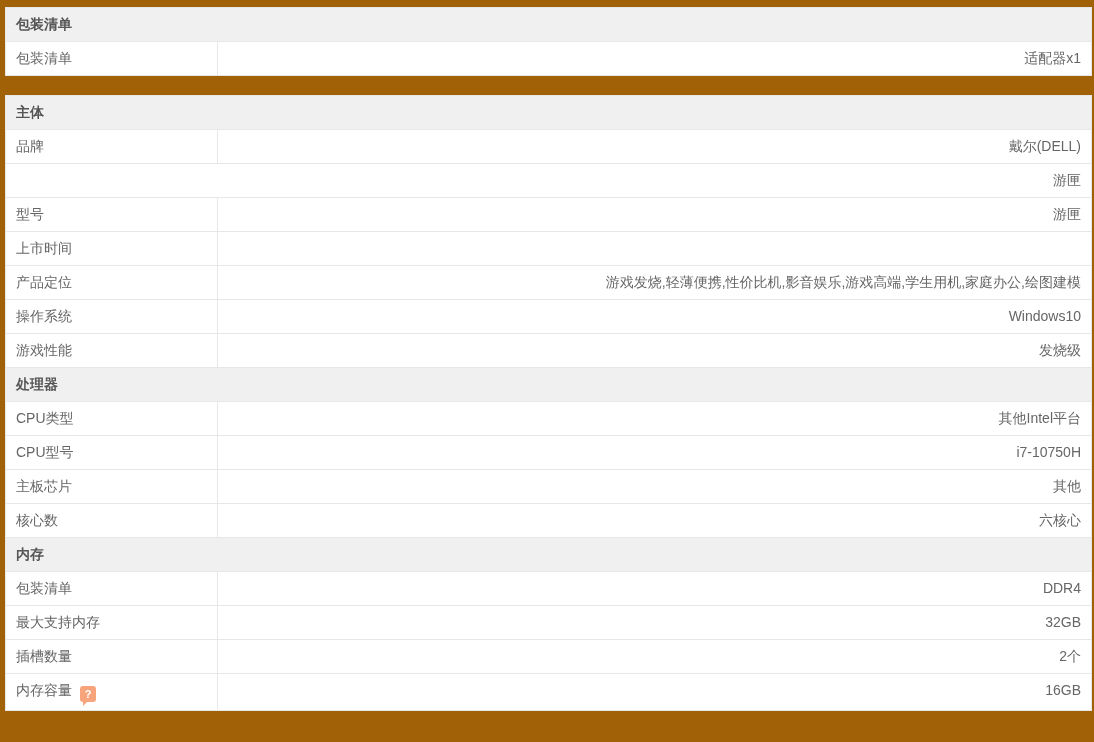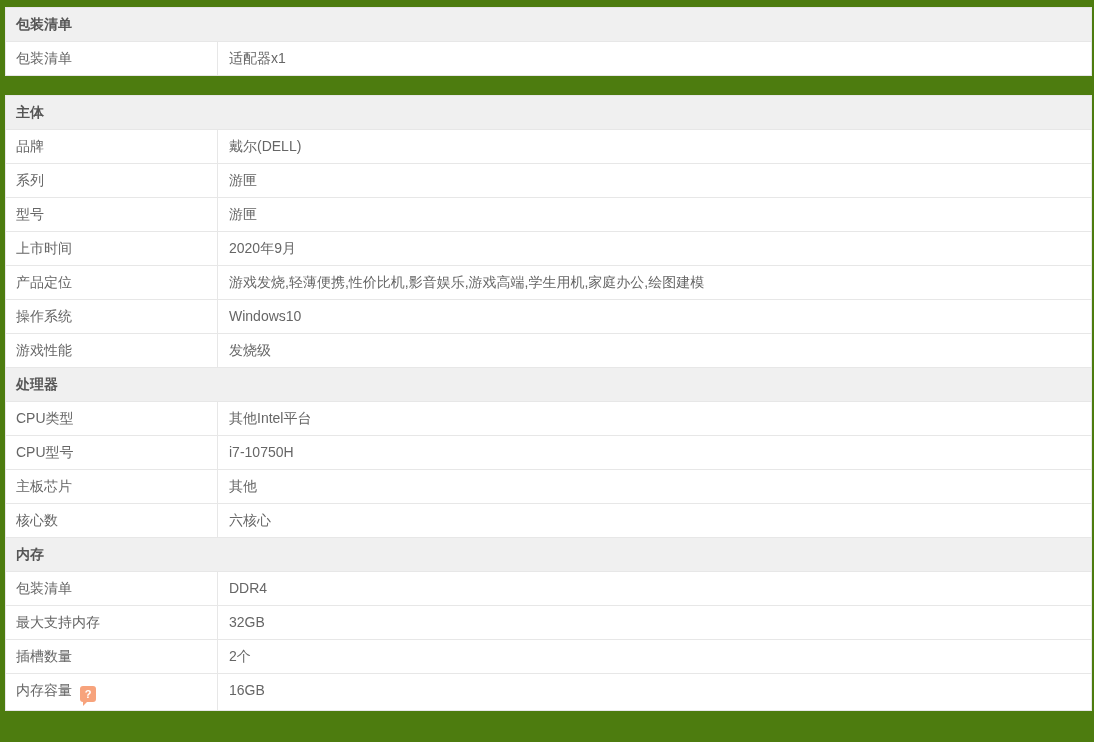--- a/index.html
+++ b/index.html
@@ -9,21 +9,21 @@
     font-family: "Liberation Sans", "DejaVu Sans", sans-serif;
   }
   .page {
     width: 1094px;
     height: 742px;
     box-sizing: border-box;
     padding: 7px 2px 0 5px;
     overflow: hidden;
     font-size: 14px;
     color: #666666;
-    background: #4d7c0f;
+    background: #a16207;
   }
   .spec-table {
     border: 1px solid #e7e7e7;
     margin-bottom: 19px;
     background: #ffffff;
   }
   .section-header {
     background: #f0f0f0;
     color: #565656;
     font-weight: bold;
@@ -48,20 +48,21 @@
     line-height: 17px;
     white-space: nowrap;
     overflow: hidden;
   }
   .spec-value-cell {
     flex: 1;
     padding: 8px 10px 8px 11px;
     line-height: 17px;
     white-space: nowrap;
     overflow: hidden;
+    text-align: right;
   }
   .help-icon {
     display: inline-block;
     position: relative;
     width: 16px;
     height: 16px;
     margin-left: 8px;
     background: #f7a37c;
     border-radius: 3px;
     color: #ffffff;
@@ -95,30 +96,28 @@
           <div class="spec-value-cell">适配器x1</div>
         </div>
       </div>
       <div class="spec-table">
         <div class="section-header">主体</div>
         <div class="spec-row">
           <div class="spec-label-cell"><span>品牌</span></div>
           <div class="spec-value-cell">戴尔(DELL)</div>
         </div>
         <div class="spec-row">
-          <div class="spec-label-cell"><span>系列</span></div>
           <div class="spec-value-cell">游匣</div>
         </div>
         <div class="spec-row">
           <div class="spec-label-cell"><span>型号</span></div>
           <div class="spec-value-cell">游匣</div>
         </div>
         <div class="spec-row">
           <div class="spec-label-cell"><span>上市时间</span></div>
-          <div class="spec-value-cell">2020年9月</div>
         </div>
         <div class="spec-row">
           <div class="spec-label-cell"><span>产品定位</span></div>
           <div class="spec-value-cell">游戏发烧,轻薄便携,性价比机,影音娱乐,游戏高端,学生用机,家庭办公,绘图建模</div>
         </div>
         <div class="spec-row">
           <div class="spec-label-cell"><span>操作系统</span></div>
           <div class="spec-value-cell">Windows10</div>
         </div>
         <div class="spec-row">

